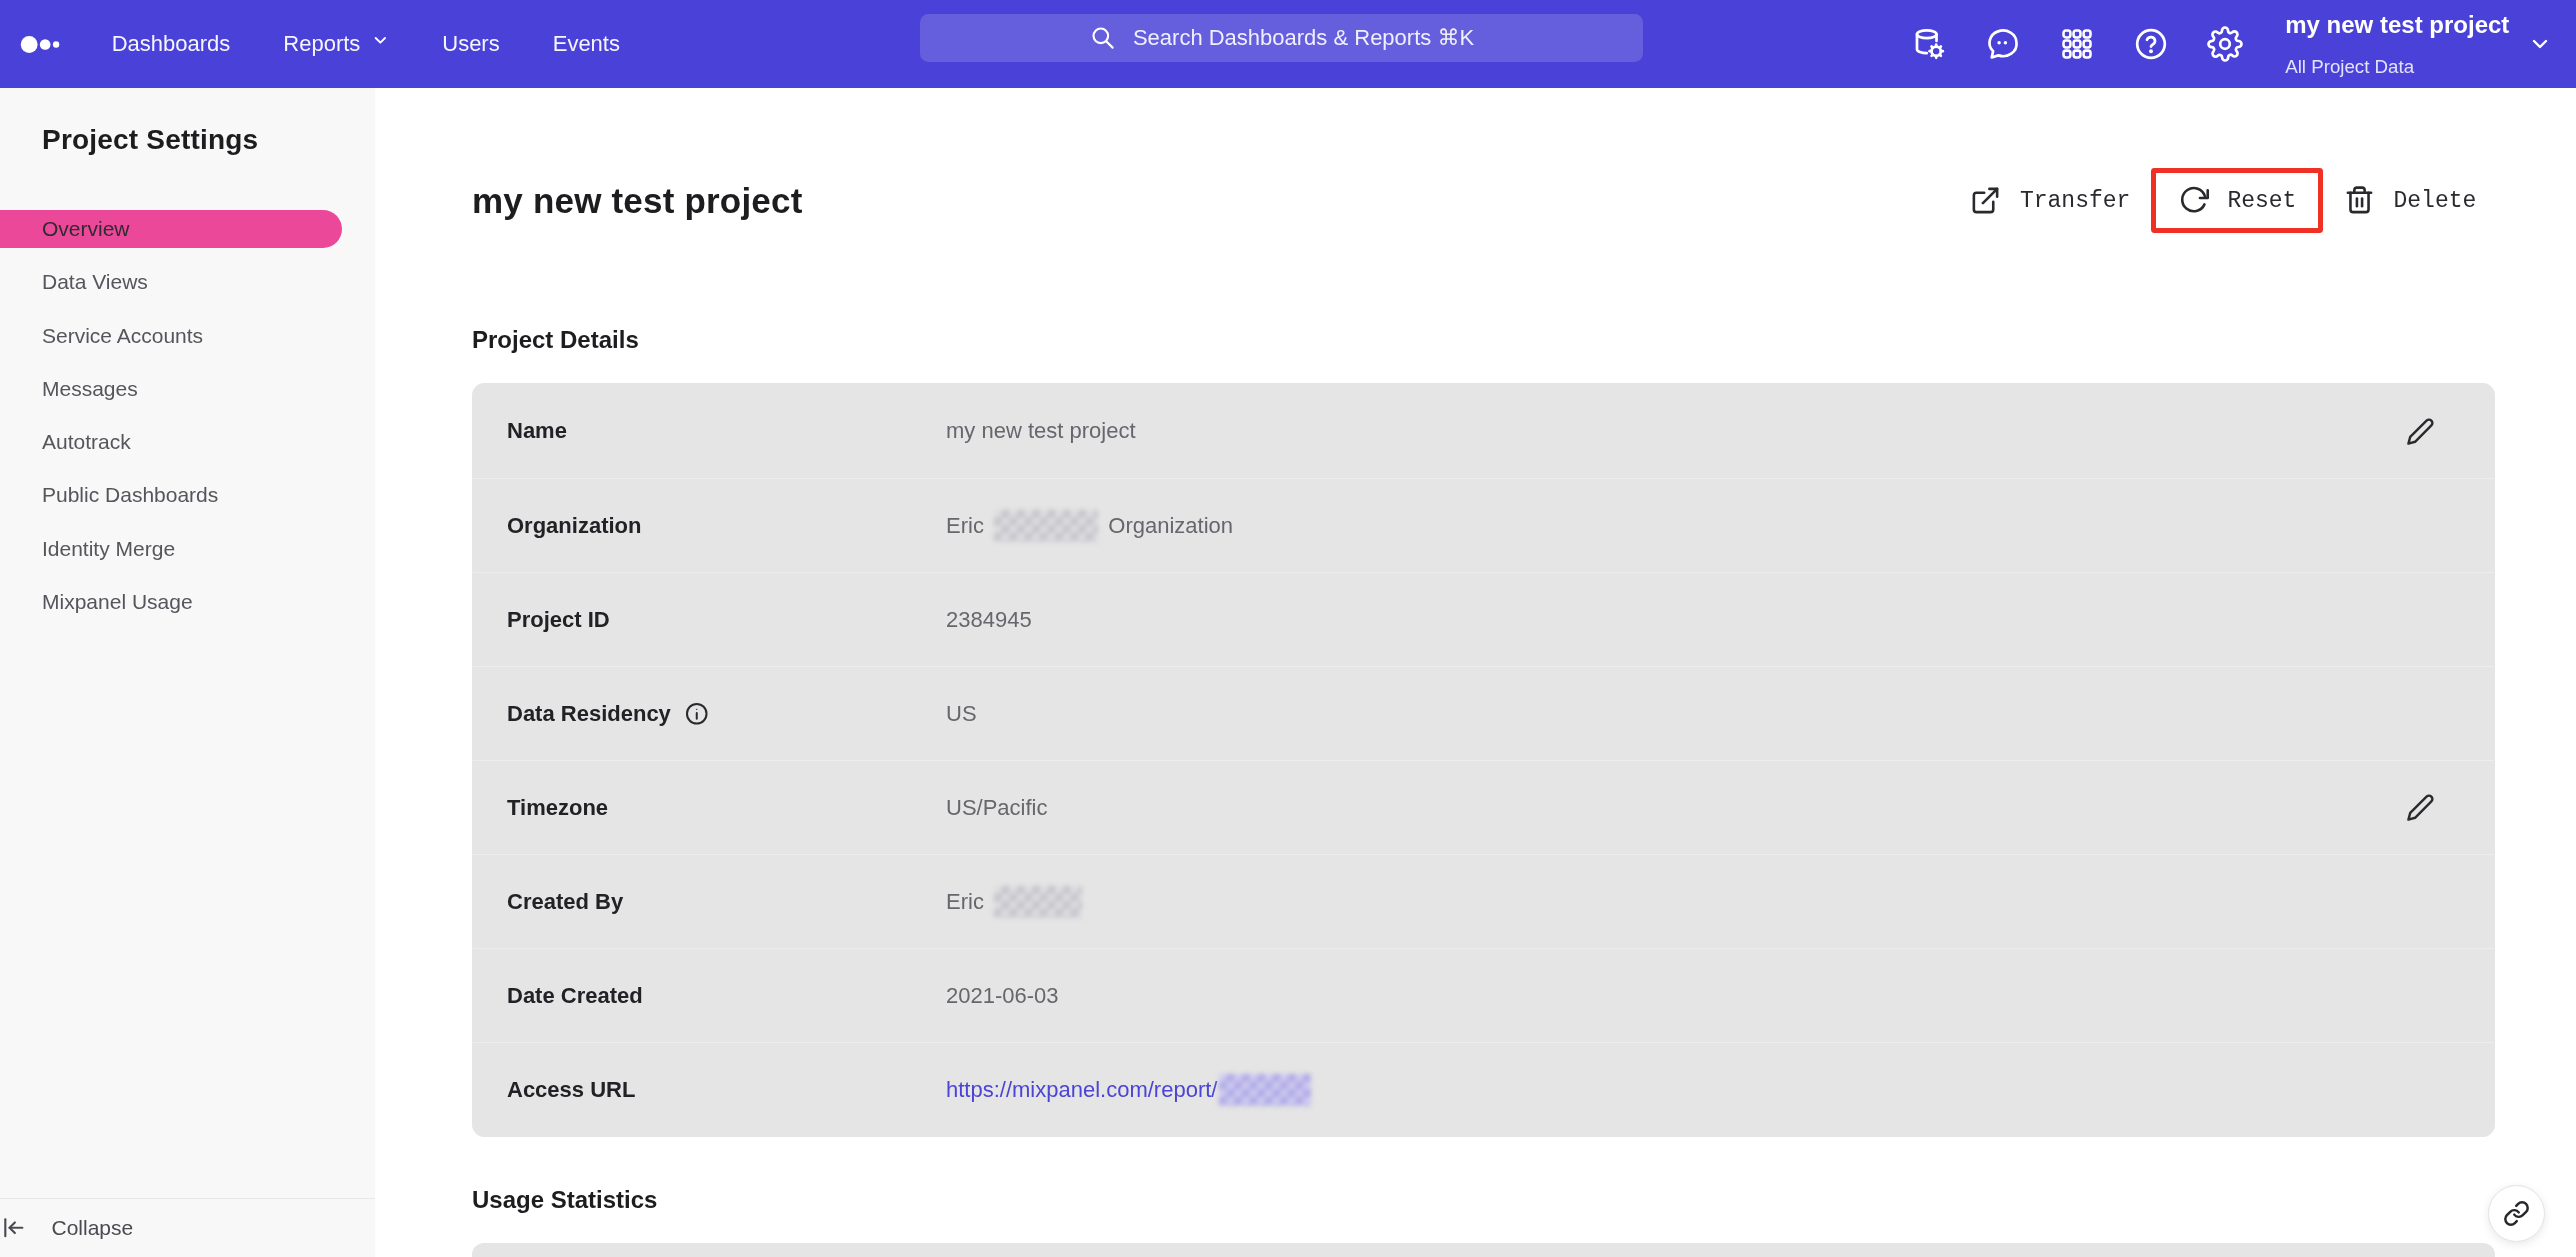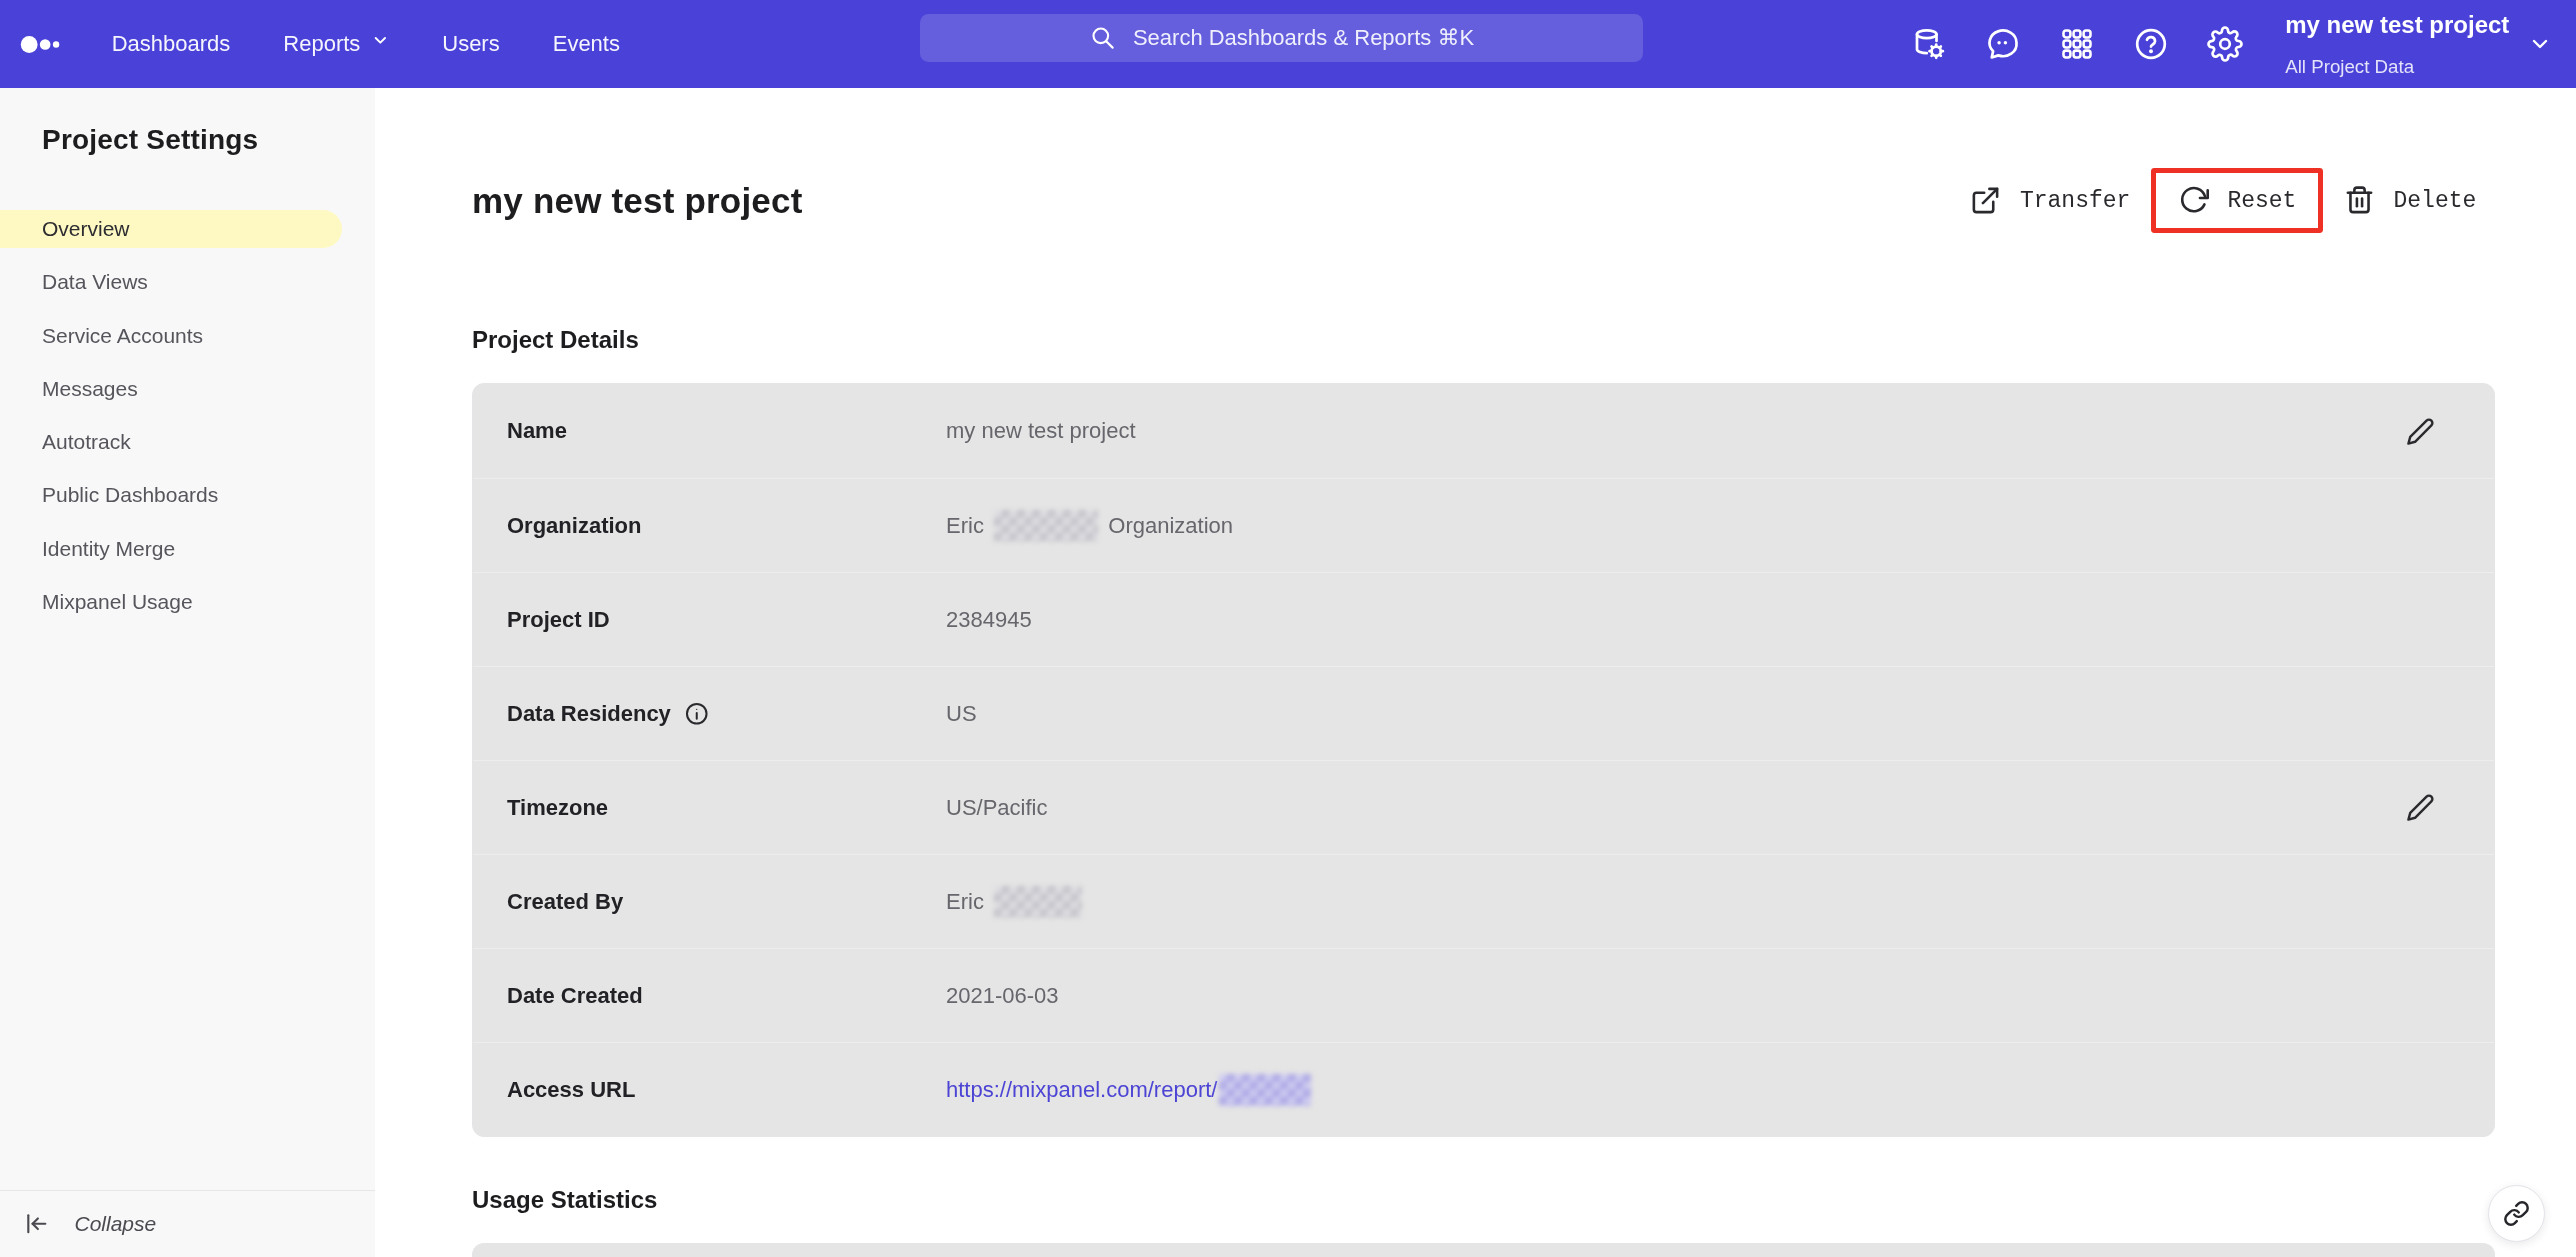--- a/index.html
+++ b/index.html
@@ -53,27 +53,27 @@
     position:absolute; top:36px; left:42px;
     font-size:28px; font-weight:bold; color:#1d1d20; letter-spacing:0.2px;
   }
   .side-nav { position:absolute; top:122px; left:0; right:0; }
   .side-item {
     height:38px; margin-bottom:15.3px; display:flex; align-items:center;
     padding-left:42px; font-size:21px; color:#55555c; cursor:pointer;
     width:342px;
   }
   .side-item.active {
-    background:#fef9c3; border-radius:0 19.5px 19.5px 0; color:#2c2c31;
+    background:#ec4899; border-radius:0 19.5px 19.5px 0; color:#2c2c31;
   }
   .sidebar-footer {
-    position:absolute; left:0; right:0; bottom:0; height:67px;
+    position:absolute; left:0; right:0; bottom:0; height:59px;
     border-top:1.7px solid #e7e7e9;
-    display:flex; align-items:center; padding-left:23px; gap:26px;
-    color:#4a4a50; font-size:21px; cursor:pointer;font-style:italic;
+    display:flex; align-items:center; gap:26px;
+    color:#4a4a50; font-size:21px; cursor:pointer;
   }
 
   
   .main {
     position:absolute; top:88px; left:375px; right:0; bottom:0;
     background:#fff; padding:0 81px 0 97px;
   }
   .main-header {
     margin-top:80px; display:flex; align-items:center; justify-content:space-between;
   }

